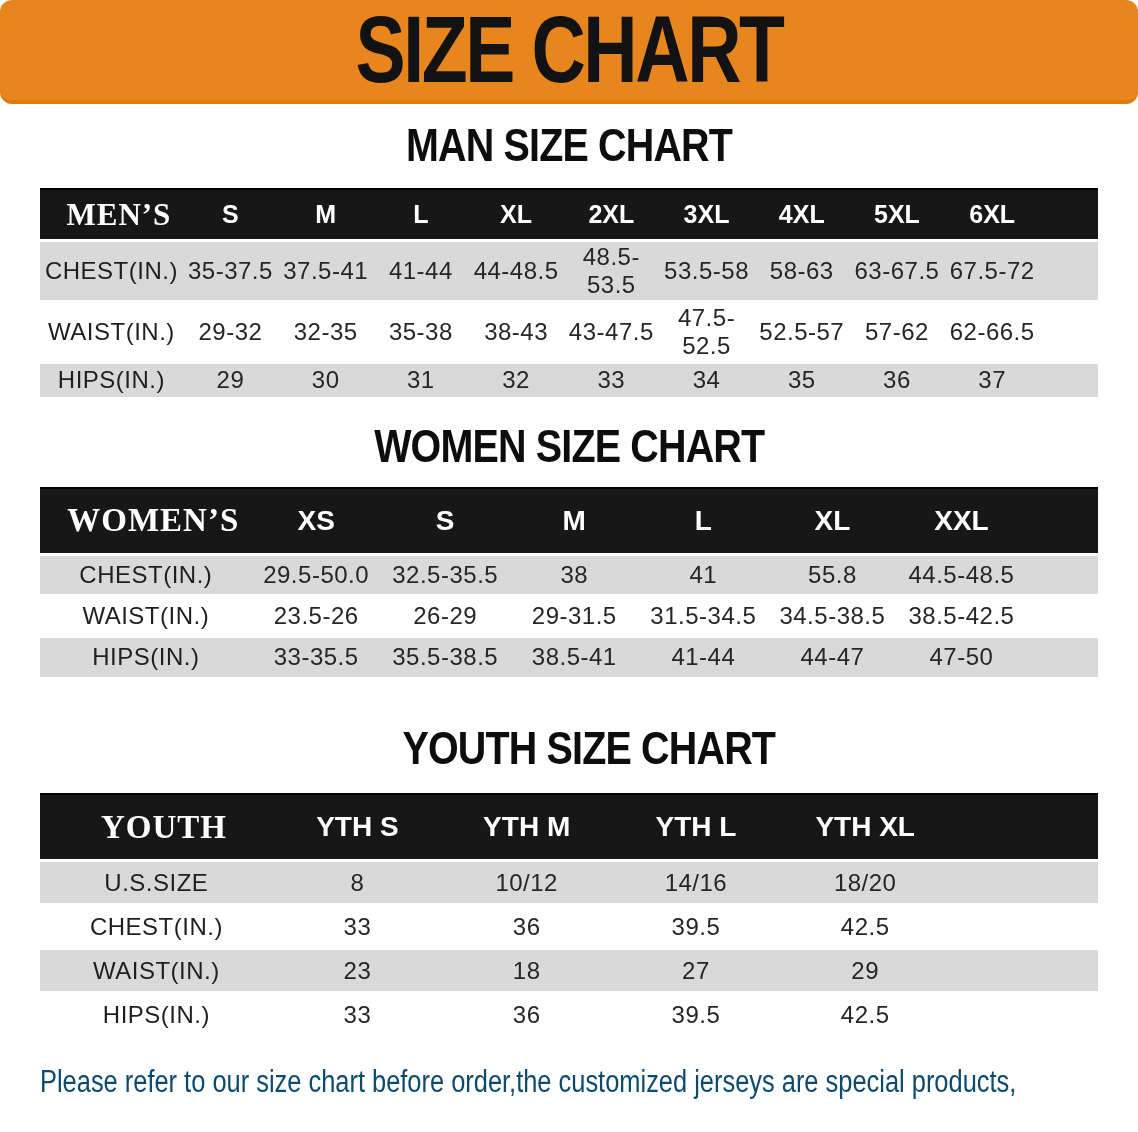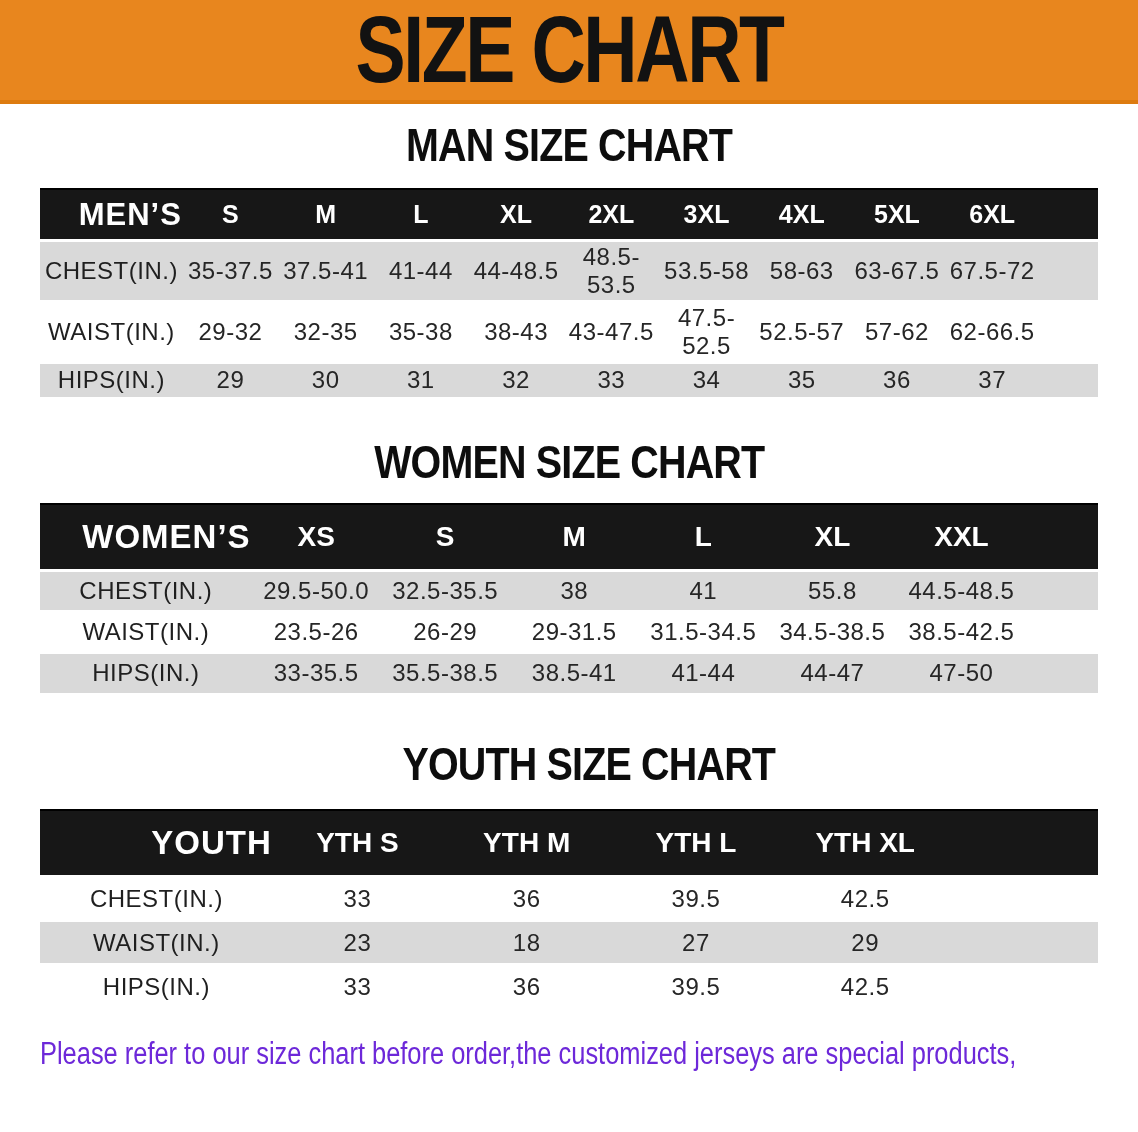--- a/index.html
+++ b/index.html
@@ -4,55 +4,55 @@
 <style>
   html,body{margin:0;padding:0;}
   body{
     width:1138px;height:1132px;overflow:hidden;background:#ffffff;
     font-family:"Liberation Sans", sans-serif;
     position:relative;
   }
   
   .banner{
     height:100px;background:#E8861E;border-bottom:4px solid #DD7B10;
-    display:flex;align-items:center;justify-content:center;
+    display:flex;align-items:center;justify-content:center;border-radius:12px;
   }
   .banner-title{
     font-size:94px;font-weight:bold;color:#121212;
     letter-spacing:-3px;line-height:1;
     display:inline-block;transform:scaleX(0.80);transform-origin:center;
     white-space:nowrap;
   }
   
   .section-heading{text-align:center;line-height:54px;height:54px;}
   .section-heading span{
     font-size:47px;font-weight:bold;color:#0d0d0d;letter-spacing:-1px;
     display:inline-block;transform:scaleX(0.84);transform-origin:center;
     white-space:nowrap;
   }
   .heading-man{margin-top:14px;}
-  .heading-women{margin-top:38px;}
+  .heading-women{margin-top:22px;}
   .heading-youth{margin-top:44px;padding-left:40px;}
   
   table.size-table{
     border-collapse:collapse;table-layout:fixed;
     width:1058px;margin-left:40px;
   }
   .tbl-men{margin-top:16px;}
   .tbl-women{margin-top:14px;}
   .tbl-youth{margin-top:18px;}
   thead th{
     background:#171717;color:#ffffff;font-weight:bold;
     border-top:2px solid #000;border-bottom:2px solid #000;
   }
   .tbl-men   thead th{height:47px;font-size:25px;}
   .tbl-women thead th{height:62px;font-size:28px;}
   .tbl-youth thead th{height:62px;font-size:28px;}
   thead th.corner-label{
-    text-align:right;padding-left:16px;font-size:31px;letter-spacing:1px;
+    text-align:center;padding-left:16px;font-size:31px;letter-spacing:1px;font-family:Liberation Serif, serif;
   }
   .tbl-women thead th.corner-label,
   .tbl-youth thead th.corner-label{font-size:33px;}
   thead th.size-head{text-align:center;font-weight:bold;}
   tbody tr{border-top:3px solid #ffffff;padding-left:23px;}
   tbody tr.row-gray{background:#D9D9D9;}
   tbody tr.row-white{background:#ffffff;}
   .tbl-men   tbody tr{height:34px;}
   .tbl-women tbody tr{height:41px;}
   .tbl-youth tbody tr{height:44px;}
@@ -61,21 +61,21 @@
     letter-spacing:0.5px;
   }
   tbody td.value-cell{
     text-align:center;font-size:24px;color:#262626;letter-spacing:0.5px;
   }
   
   .tbl-men   col.c-label{width:13.5%;} .tbl-men   col.c-data{width:9.0%;}  .tbl-men   col.c-spacer{width:5.5%;}
   .tbl-women col.c-label{width:20%;}   .tbl-women col.c-data{width:12.2%;} .tbl-women col.c-spacer{width:6.8%;}
   .tbl-youth col.c-label{width:22%;}   .tbl-youth col.c-data{width:16%;}   .tbl-youth col.c-spacer{width:14%;}
   
-  .note{margin:22px 7px 0 40px;color:#6d28d9;}
+  .note{margin:22px 7px 0 40px;color:#0c4a6e;}
   .note-line{
     display:block;font-size:31px;line-height:46px;white-space:nowrap;
     transform:scaleX(0.82);transform-origin:left center;
   }
 </style>
 </head>
 <body>
 
 <div class="banner">
   <span class="banner-title">SIZE CHART</span>
@@ -232,20 +232,28 @@
       <tr>
         <th class="corner-label">YOUTH</th>
         <th class="size-head">YTH S</th>
         <th class="size-head">YTH M</th>
         <th class="size-head">YTH L</th>
         <th class="size-head">YTH XL</th>
         <th></th>
       </tr>
     </thead>
     <tbody>
+      <tr class="row-gray">
+        <th class="row-label">U.S.SIZE</th>
+        <td class="value-cell">8</td>
+        <td class="value-cell">10/12</td>
+        <td class="value-cell">14/16</td>
+        <td class="value-cell">18/20</td>
+        <td></td>
+      </tr>
       <tr class="row-white">
         <th class="row-label">CHEST(IN.)</th>
         <td class="value-cell">33</td>
         <td class="value-cell">36</td>
         <td class="value-cell">39.5</td>
         <td class="value-cell">42.5</td>
         <td></td>
       </tr>
       <tr class="row-gray">
         <th class="row-label">WAIST(IN.)</th>

